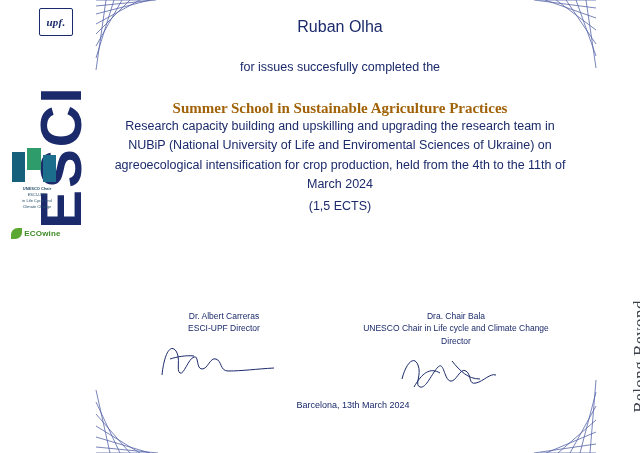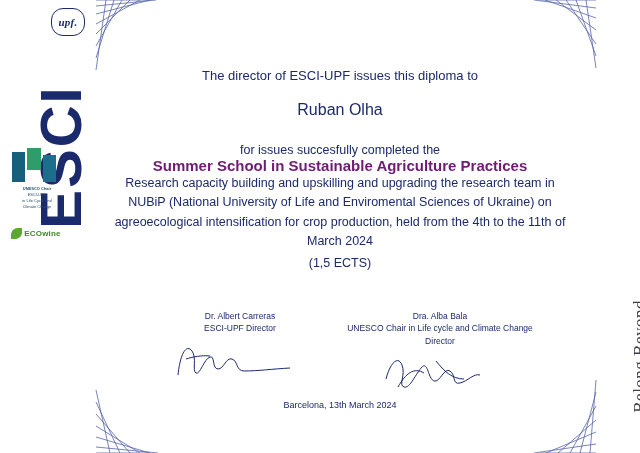--- a/index.html
+++ b/index.html
@@ -19,24 +19,24 @@
   }
 
   
   .left-band {
     position: absolute;
     left: 0; top: 0;
     width: 92px; height: 453px;
   }
   .upf-logo {
     position: absolute;
-    left: 51px; top: 8px;
+    left: 39px; top: 8px;
     width: 32px; height: 26px;
     border: 1.4px solid #1b2a6b;
-    border-radius: 12px;
+    border-radius: 2px;
     display: flex;
     align-items: center;
     justify-content: center;
   }
   .upf-logo span {
     font-family: "Liberation Serif", serif;
     font-weight: bold;
     font-style: italic;
     font-size: 11px;
     color: #1b2a6b;
@@ -141,61 +141,63 @@
     margin-top: 18px;
     font-size: 16px;
     font-weight: normal;
     color: #1b2a6b;
   }
   .line-completed {
     margin-top: 24px;
     font-size: 12.5px;
   }
   .course-title {
+    margin-top: 26px;
     font-size: 15px;
     font-weight: bold;
-    color: #701a75;
+    color: #a16207;
+    font-family: Liberation Serif, serif;
   }
   .description {
     font-size: 12.5px;
     line-height: 1.55;
     color: #1b2a6b;
     padding: 0 6px;
   }
   .ects {
     margin-top: 4px;
     font-size: 12.5px;
   }
 
   
   .sig-row {
     position: absolute;
     left: 0; top: 310px;
     width: 480px;
     display: flex;
-    justify-content: center;
+    justify-content: space-between;
     padding: 0 24px;
     box-sizing: border-box;
   }
   .sig-block {
     width: 200px;
     text-align: center;
     font-size: 8.5px;
     line-height: 1.45;
     color: #1b2a6b;
   }
   .sig-block .name { font-weight: normal; }
   .sig-mark {
     position: relative;
     height: 44px;
     margin-top: 2px;
   }
   .place-date {
     position: absolute;
-    left: 0; top: 400px;
+    left: 13px; top: 400px;
     width: 480px;
     text-align: center;
     font-size: 9px;
     color: #1b2a6b;
   }
 </style>
 </head>
 <body>
 
 <div class="page">
@@ -257,21 +259,20 @@
     </div>
 
     <div class="ecowine">
       <span class="leaf"></span><span class="txt">ECOwine</span>
     </div>
   </div>
 
   <div class="belong">Belong Beyond</div>
 
   <div class="content">
-    <div class="line-issues">The director of ESCI-UPF issues this diploma to</div>
     <div class="recipient">Ruban Olha</div>
     <div class="line-completed">for issues succesfully completed the</div>
     <div class="course-title">Summer School in Sustainable Agriculture Practices</div>
     <div class="description">Research capacity building and upskilling and upgrading the research team in NUBiP (National University of Life and Enviromental Sciences of Ukraine) on agreoecological intensification for crop production, held from the 4th to the 11th of March 2024</div>
     <div class="ects">(1,5 ECTS)</div>
 
     <div class="sig-row">
       <div class="sig-block">
         <div class="name">Dr. Albert Carreras</div>
         <div>ESCI-UPF Director</div>
@@ -279,21 +280,21 @@
           <svg width="200" height="44" viewBox="0 0 200 44">
             <g stroke="#1b2a6b" stroke-width="1" fill="none">
               <path d="M38 38 C40 18, 46 6, 52 14 C57 21, 52 34, 56 36 C60 38, 64 22, 70 20 C75 18, 72 32, 78 32 C84 32, 86 20, 92 22 C98 24, 96 34, 104 34 C118 34, 132 32, 150 31"></path>
               <path d="M46 22 C52 20, 62 18, 70 19"></path>
             </g>
           </svg>
         </div>
       </div>
 
       <div class="sig-block">
-        <div class="name">Dra. Alba Bala</div>
+        <div class="name">Dra. Chair Bala</div>
         <div>UNESCO Chair in Life cycle and Climate Change Director</div>
         <div class="sig-mark">
           <svg width="200" height="44" viewBox="0 0 200 44">
             <g stroke="#1b2a6b" stroke-width="1" fill="none">
               <path d="M46 30 C50 14, 58 6, 62 16 C66 26, 58 36, 64 38 C70 40, 76 24, 82 18 C88 12, 88 30, 94 32 C100 34, 104 18, 110 22 C116 26, 112 36, 120 34 C128 32, 134 24, 140 26"></path>
               <path d="M58 38 C66 24, 74 18, 84 24"></path>
               <path d="M96 12 C104 22, 112 30, 124 30"></path>
             </g>
           </svg>
         </div>

